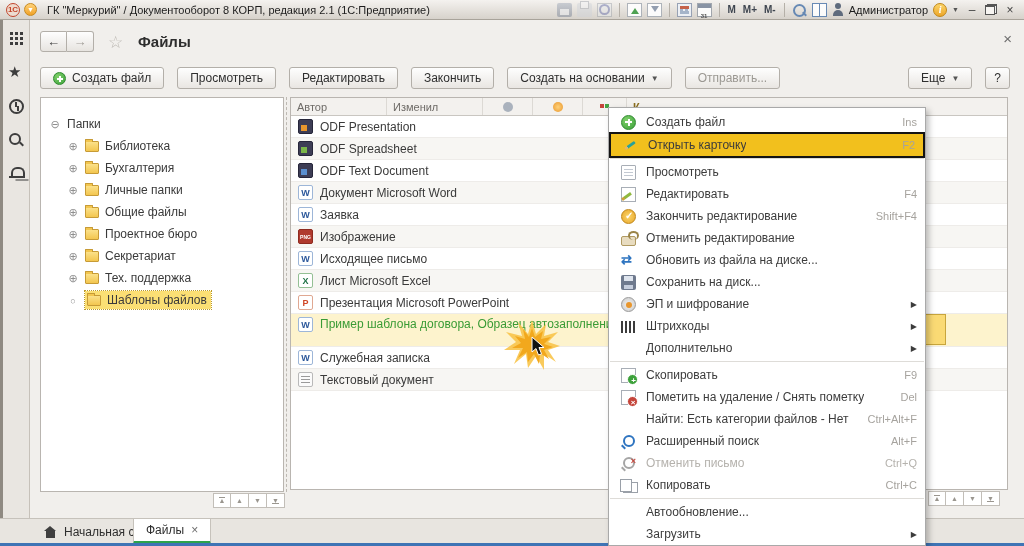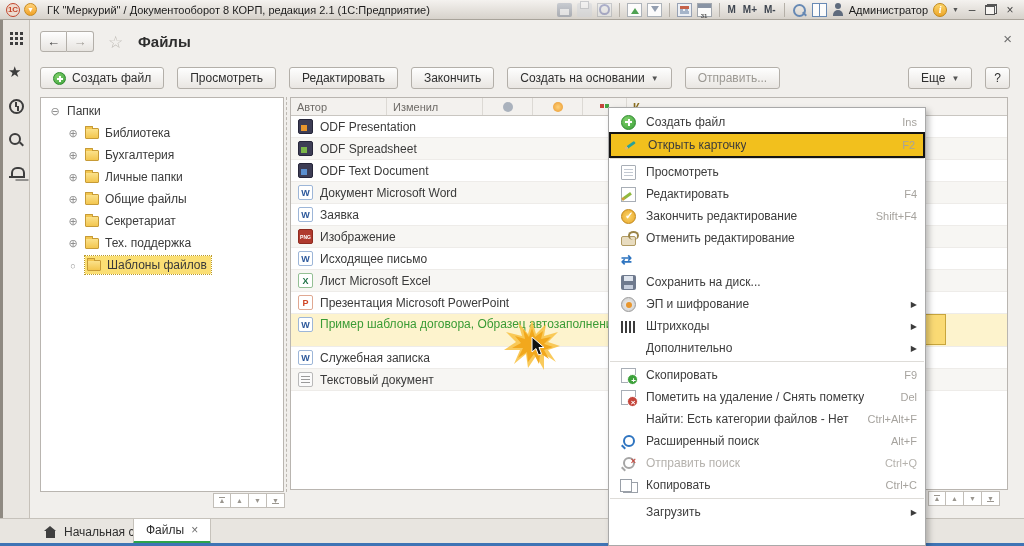--- a/index.html
+++ b/index.html
@@ -86,21 +86,21 @@
   .spacer { flex:1; }
   .btn.square { padding:0 8px; }
 
   
   .panel { position:absolute; background:#fff; border:1px solid #b9b5b0; }
   .folders-panel { left:40px; top:97px; width:244px; height:395px; }
   .files-panel { left:290px; top:97px; width:718px; height:393px; }
   .v-split { position:absolute; left:286px; top:97px; height:395px; border-left:1px dashed #bcb8b2; }
 
   
-  .tree { padding-top:2px; }
+  .tree { padding-top:15px; }
   .trow { height:22px; display:flex; align-items:center; gap:6px; padding-left:8px; }
   .trow .exp { width:12px; text-align:center; color:#8f8f8f; font-size:11px; }
   .exp-minus:before{content:"⊖";} .exp-plus:before{content:"⊕";} .exp-none:before{content:"○"; font-size:9px;}
   .trow.child { padding-left:26px; }
   .folder { width:14px; height:11px; background:linear-gradient(#fbe18a,#f3c64f); border:1px solid #c79b36; border-radius:1px; position:relative; }
   .folder:before{content:"";position:absolute;left:-1px;top:-3px;width:6px;height:2px;background:#f3c64f;border:1px solid #c79b36;border-bottom:none;border-radius:1px 1px 0 0;}
   .tsel-wrap { display:flex; align-items:center; gap:6px; }
   .trow.selected .tsel-wrap { background:#fbdf74; outline:1px dotted #b99a2e; padding:2px 4px 2px 2px; }
   .tlabel { white-space:nowrap; }
 
@@ -322,20 +322,27 @@
       <span class="exp exp-plus"></span>
       <span class="tsel-wrap">
           <span class="folder"></span>
           <span class="tlabel">Общие файлы</span>
         </span>
     </div>
     <div class="trow child">
       <span class="exp exp-plus"></span>
       <span class="tsel-wrap">
           <span class="folder"></span>
+          <span class="tlabel">Проектное бюро</span>
+        </span>
+    </div>
+    <div class="trow child">
+      <span class="exp exp-plus"></span>
+      <span class="tsel-wrap">
+          <span class="folder"></span>
           <span class="tlabel">Секретариат</span>
         </span>
     </div>
     <div class="trow child">
       <span class="exp exp-plus"></span>
       <span class="tsel-wrap">
           <span class="folder"></span>
           <span class="tlabel">Тех. поддержка</span>
         </span>
     </div>
@@ -456,20 +463,21 @@
       <span class="mic ic-finish"></span>
       <span class="lbl">Закончить редактирование</span>
       <span class="sc">Shift+F4</span>
     </div>
   <div class="mi">
       <span class="mic ic-unlock"></span>
       <span class="lbl">Отменить редактирование</span>
     </div>
   <div class="mi">
       <span class="mic ic-refresh"></span>
+      <span class="lbl">Обновить из файла на диске...</span>
     </div>
   <div class="mi">
       <span class="mic ic-savedisk"></span>
       <span class="lbl">Сохранить на диск...</span>
     </div>
   <div class="mi">
       <span class="mic ic-sign"></span>
       <span class="lbl">ЭП и шифрование</span>
       <span class="subarr">▶</span>
     </div>
@@ -501,29 +509,33 @@
     </div>
   <div class="mi">
       <span class="mic ic-search"></span>
       <span class="lbl">Расширенный поиск</span>
       <span class="sc">Alt+F</span>
     </div>
   <div class="mi disabled">
       <span class="mic ic-search gray">
         <i>×</i>
       </span>
-      <span class="lbl">Отправить поиск</span>
+      <span class="lbl">Отменить письмо</span>
       <span class="sc">Ctrl+Q</span>
     </div>
   <div class="mi">
       <span class="mic ic-copy"></span>
       <span class="lbl">Копировать</span>
       <span class="sc">Ctrl+C</span>
     </div>
   <div class="msep"></div>
+  <div class="mi">
+      <span class="mic"></span>
+      <span class="lbl">Автообновление...</span>
+    </div>
   <div class="mi">
       <span class="mic"></span>
       <span class="lbl">Загрузить</span>
       <span class="subarr">▶</span>
     </div>
 </div>
 
 <svg class="burst" viewBox="0 0 56 50">
   <polygon fill="#f8c44a" opacity="0.9" points="28,0 32,14 42,4 40,16 54,12 44,22 56,26 44,30 52,42 40,34 40,50 32,36 24,48 22,34 10,44 16,30 0,30 12,22 2,12 18,16 14,2 24,14"></polygon>
   <polygon fill="#f2a81d" points="28,8 31,17 39,11 37,19 47,17 40,24 49,27 40,30 45,39 36,33 35,44 30,34 24,42 23,32 14,38 19,28 8,28 17,23 11,16 21,19 19,9 25,17"></polygon>

